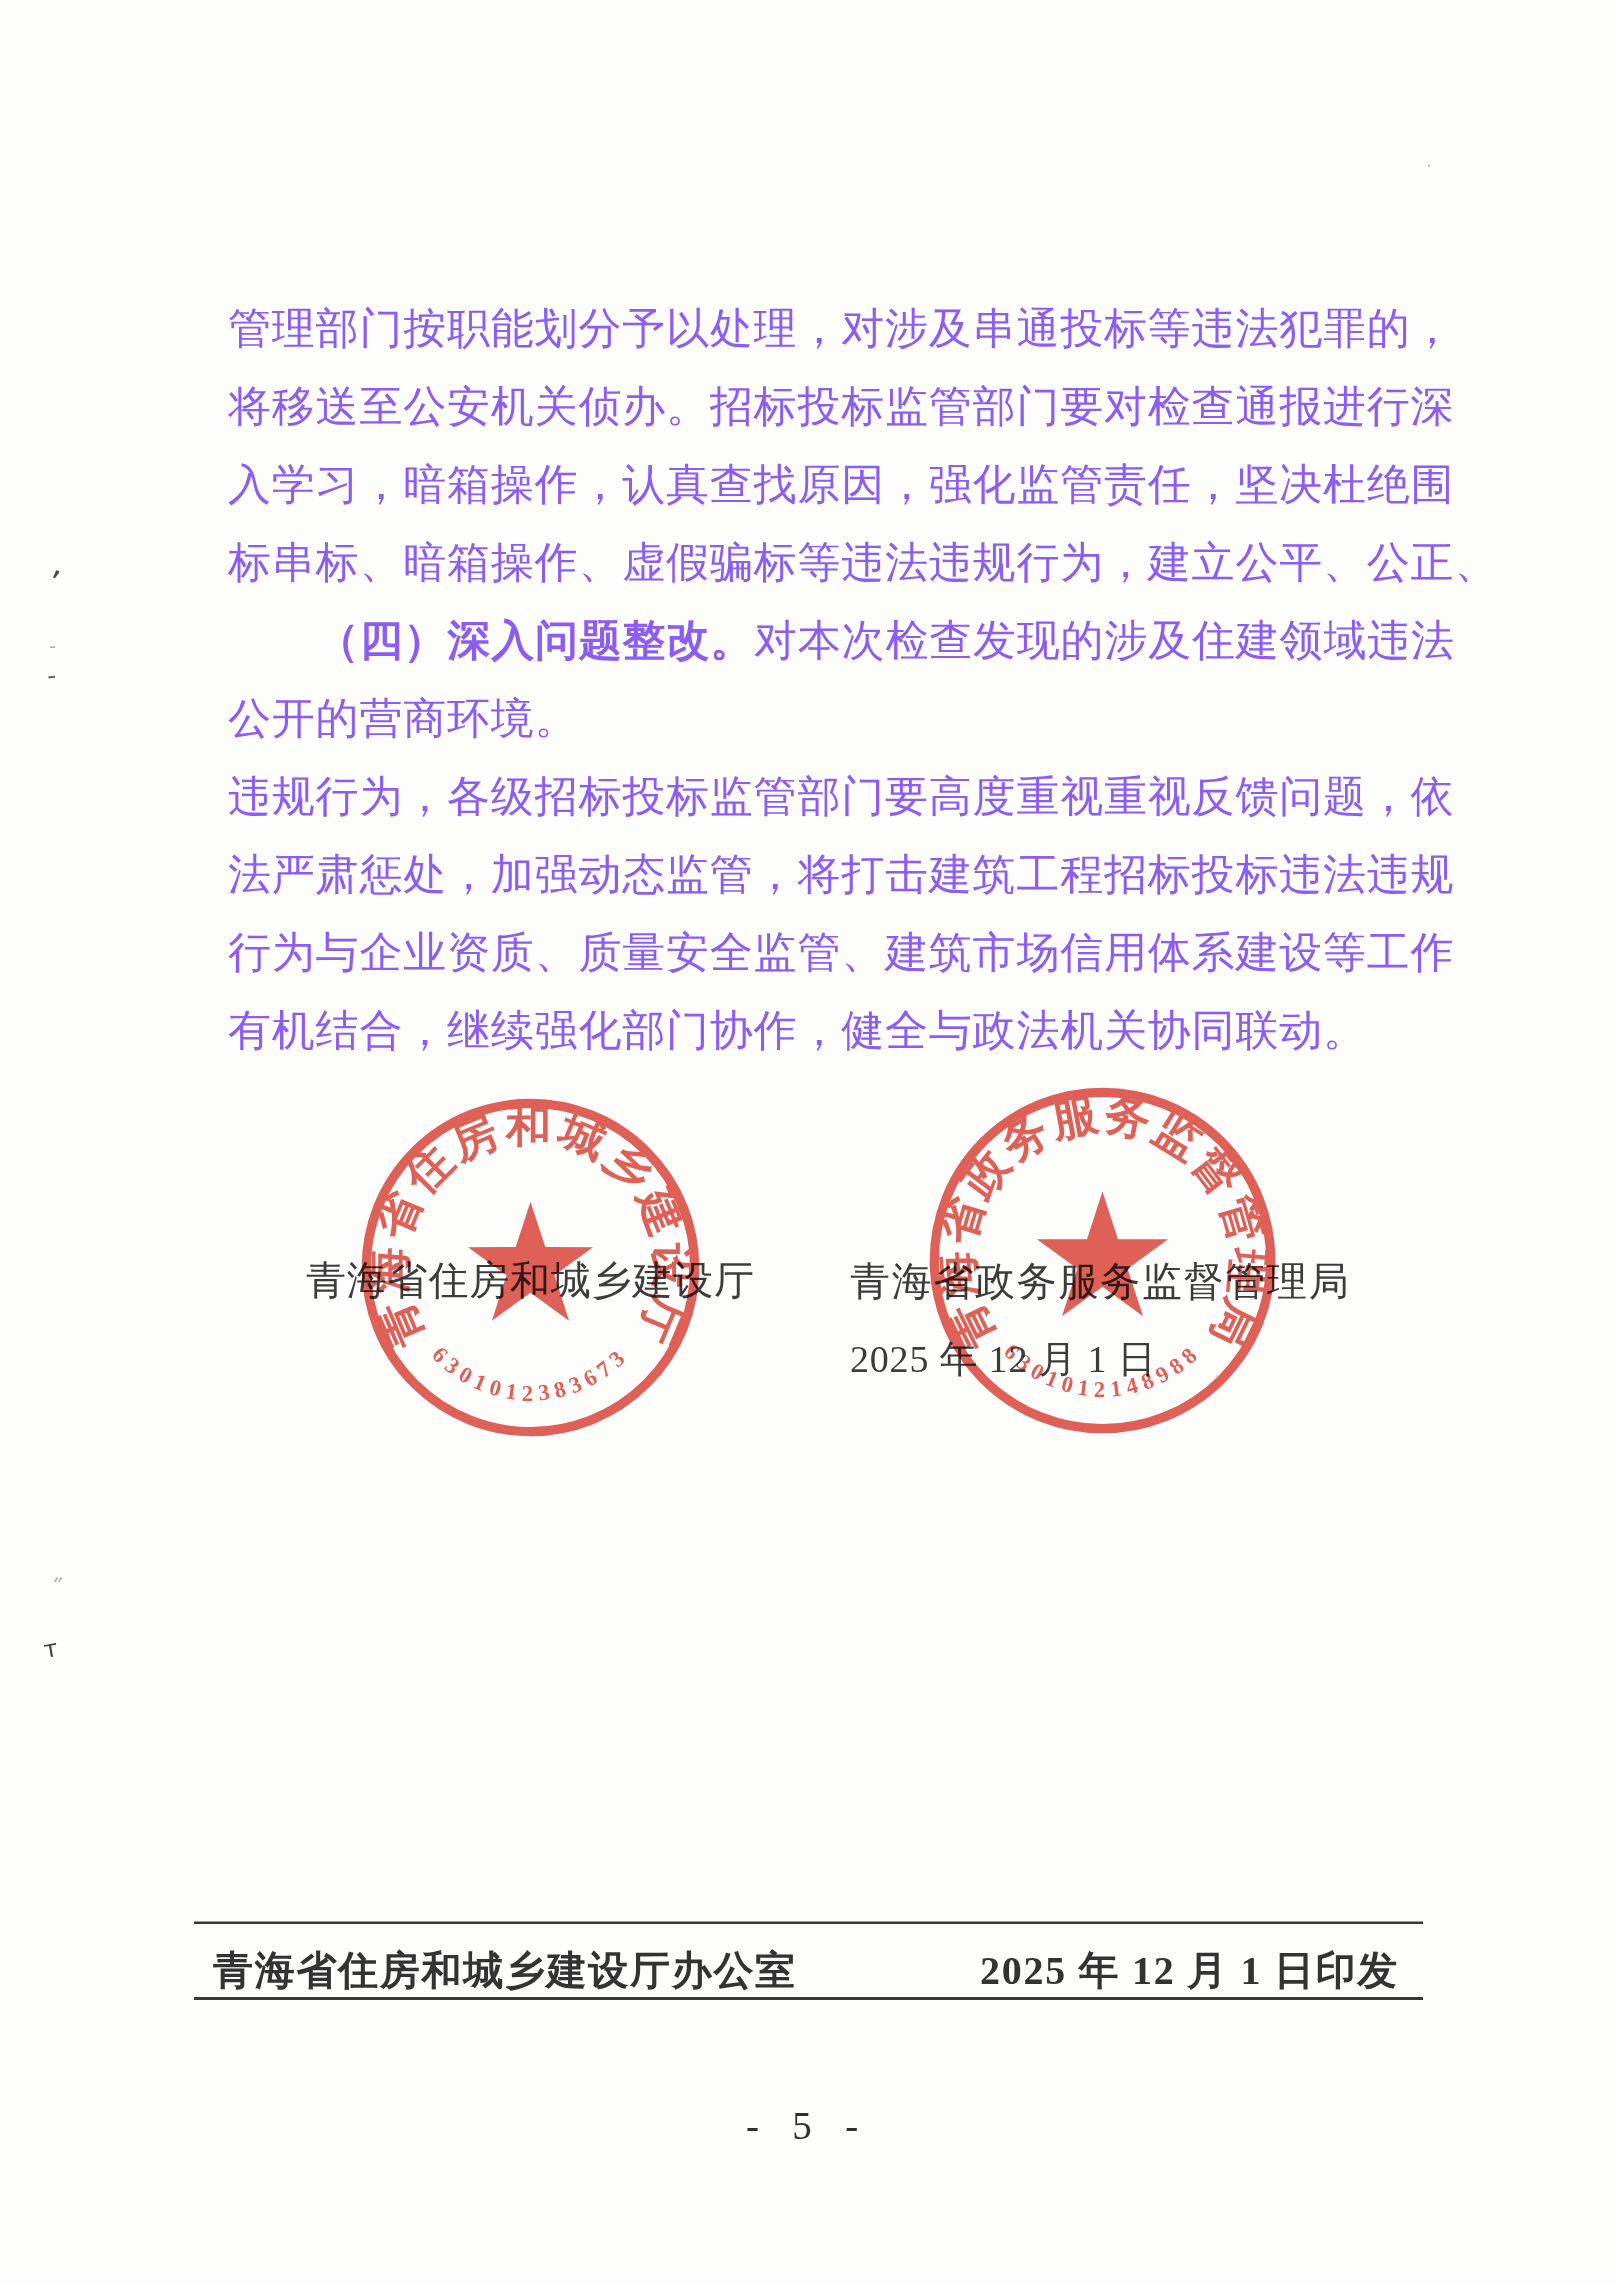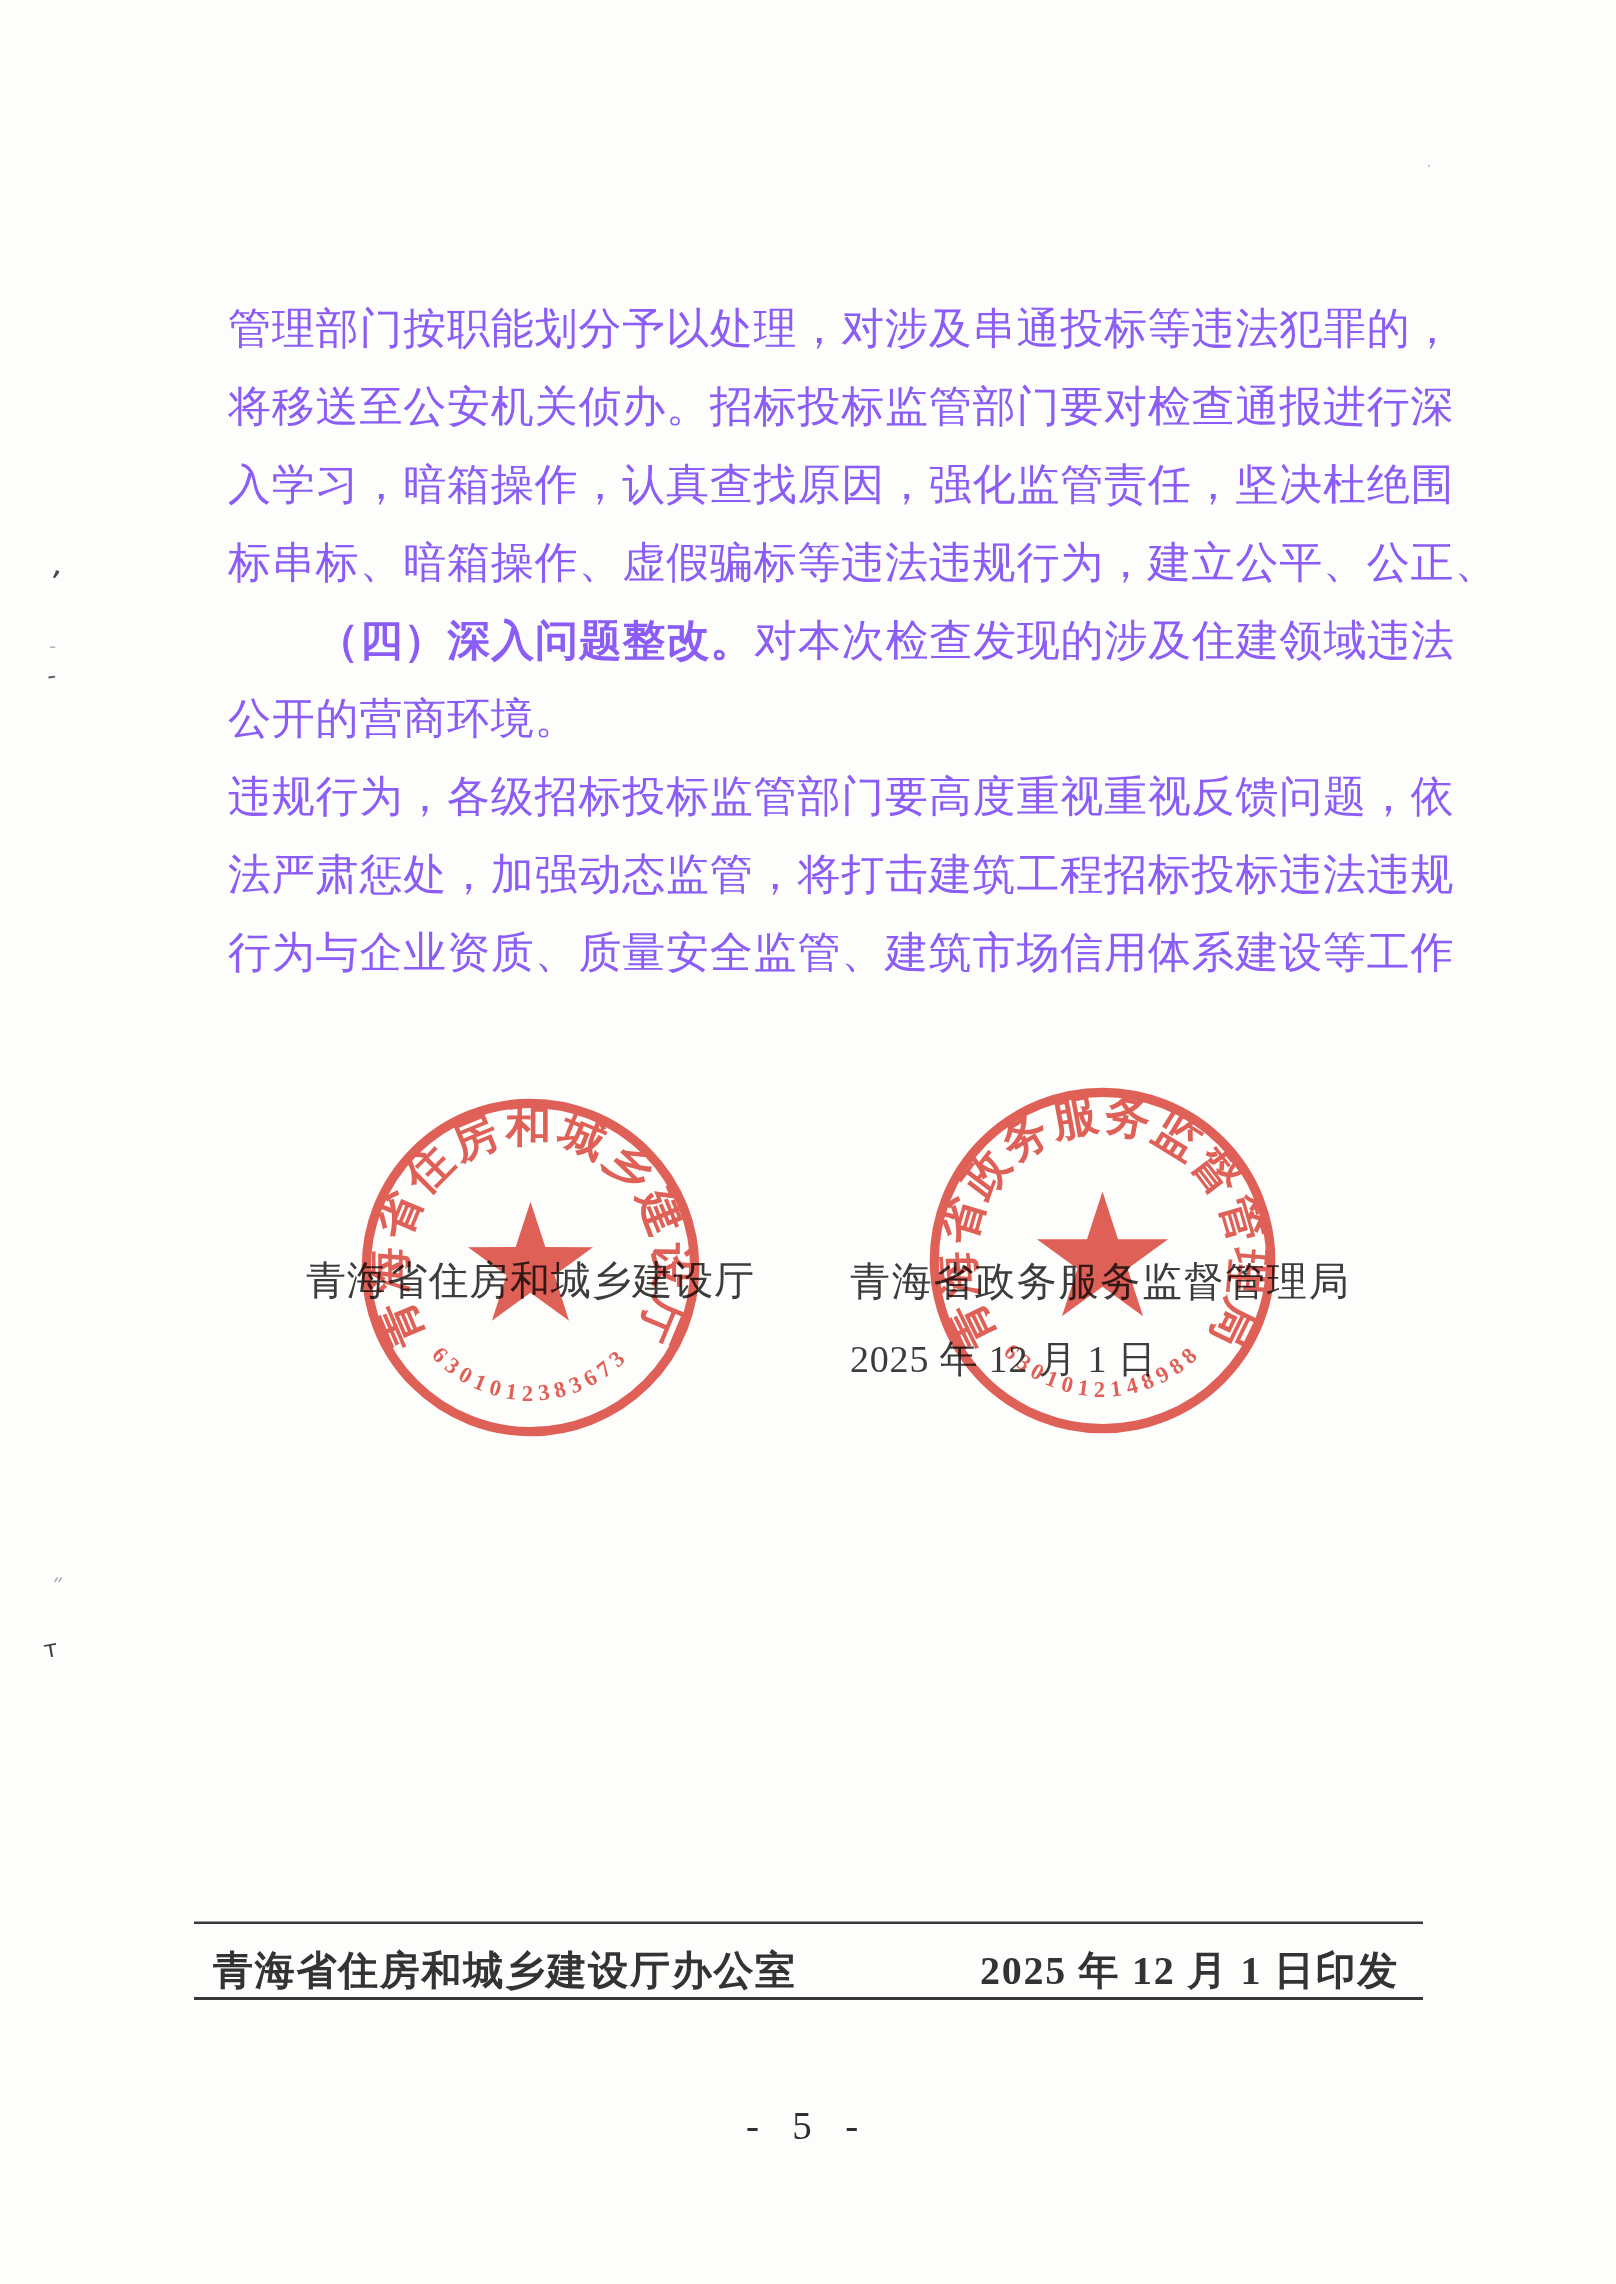--- a/index.html
+++ b/index.html
@@ -58,20 +58,21 @@
   <div class="body-text">
     <div class="line">管理部门按职能划分予以处理，对涉及串通投标等违法犯罪的，</div>
     <div class="line">将移送至公安机关侦办。招标投标监管部门要对检查通报进行深</div>
     <div class="line">入学习，暗箱操作，认真查找原因，强化监管责任，坚决杜绝围</div>
     <div class="line">标串标、暗箱操作、虚假骗标等违法违规行为，建立公平、公正、</div>
     <div class="line indent2"><span class="lead">（四）深入问题整改。</span><span>对本次检查发现的涉及住建领域违法</span></div>
     <div class="line last">公开的营商环境。</div>
     <div class="line">违规行为，各级招标投标监管部门要高度重视重视反馈问题，依</div>
     <div class="line">法严肃惩处，加强动态监管，将打击建筑工程招标投标违法违规</div>
     <div class="line">行为与企业资质、质量安全监管、建筑市场信用体系建设等工作</div>
+    <div class="line last">有机结合，继续强化部门协作，健全与政法机关协同联动。</div>
   </div>
 
   <div class="sig sig-left">青海省住房和城乡建设厅</div>
   <div class="sig sig-right">青海省政务服务监督管理局</div>
   <div class="sign-date">2025 年 12 月 1 日</div>
 
   <svg class="seal" style="left:352px;top:1089px;" width="357" height="357" viewBox="418 1294 424 424">
     <circle cx="630" cy="1506" r="195" fill="none" stroke="#dc4b40" stroke-width="11"></circle>
     <defs>
       <path id="sealL-top" d="M 494.1 1569.4 A 150 150 0 1 1 765.9 1569.4" fill="none"></path>

